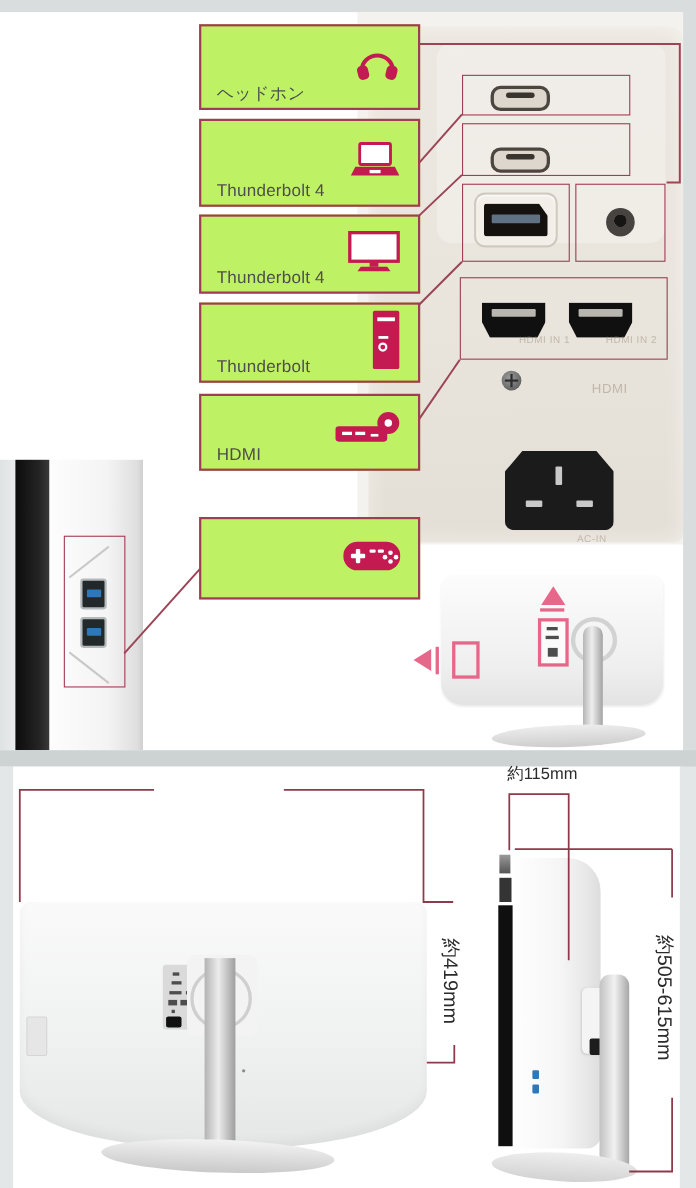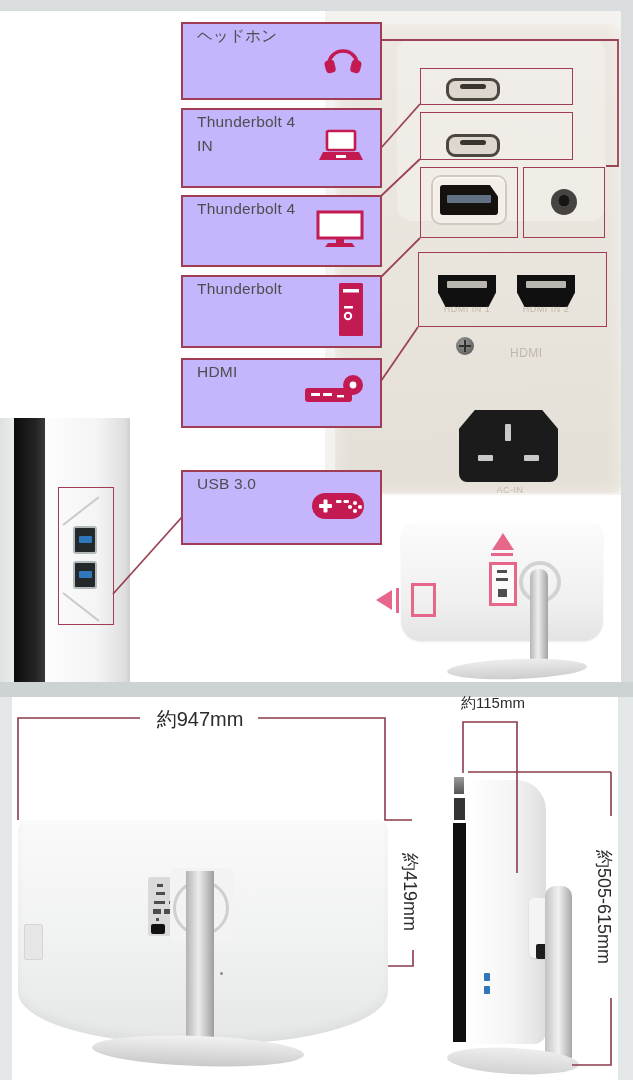--- a/index.html
+++ b/index.html
@@ -7,22 +7,22 @@
          font-family:"Liberation Sans",sans-serif;}
   .abs{position:absolute;}
   
   .strip-top{left:0;top:0;width:633px;height:11px;background:#d9dddd;}
   .strip-right{left:621px;top:0;width:12px;height:700px;background:#d9dddd;}
   .divider{left:0;top:682px;width:633px;height:15px;background:#cdd3d3;}
   .bottom-bg{left:0;top:697px;width:633px;height:383px;background:#e4e7e7;}
   .card{left:12px;top:697px;width:606px;height:383px;background:#ffffff;}
 
   
-  .cbox{box-sizing:border-box;border:2px solid #a03c54;background:#c4b5fd;
-        display:flex;flex-direction:column;justify-content:flex-start;padding-left:14px;}
+  .cbox{box-sizing:border-box;border:2px solid #a03c54;background:#bef264;
+        display:flex;flex-direction:column;justify-content:flex-end;padding-left:14px;}
   .cbox .lbl{font-size:15.5px;color:#4e4e4e;line-height:24px;letter-spacing:.2px;}
   .cbox .icon{position:absolute;right:16px;top:50%;transform:translateY(-50%);}
 
   
   .photo{left:325px;top:11px;width:296px;height:484px;background:#f4f2ef;}
   .panel{left:10px;top:13px;width:286px;height:469px;border-radius:18px 14px 8px 8px;
          background:linear-gradient(178deg,#ece7e0 0%,#e9e4dc 55%,#e4dfd6 100%);
          box-shadow:inset 0 0 18px rgba(255,255,255,.5);}
   .recess{left:72px;top:28px;width:208px;height:182px;border-radius:14px;
           background:rgba(255,255,255,.28);}
@@ -38,21 +38,21 @@
   .hdmi{width:58px;height:32px;background:#101010;
         clip-path:polygon(0 0,100% 0,100% 55%,87% 100%,13% 100%,0 55%);}
   .hdmi i{display:block;width:40px;height:7px;background:#b9b6af;margin:6px auto 0;border-radius:1px;}
   .screw{width:18px;height:18px;border-radius:50%;background:radial-gradient(circle at 40% 35%,#9a9a9a,#4f4f4f);}
   .screw:before,.screw:after{content:"";position:absolute;left:50%;top:50%;background:#2e2e2e;}
   .screw:before{width:12px;height:2px;transform:translate(-50%,-50%);}
   .screw:after{width:2px;height:12px;transform:translate(-50%,-50%);}
   .acin{width:99px;height:72px;background:#1b1b1b;border-radius:8px;
         clip-path:polygon(16% 0,84% 0,100% 26%,100% 100%,0 100%,0 26%);}
   .acpin{position:absolute;background:#c9c9c9;border-radius:1px;}
-  .emboss{color:rgba(125,112,92,.38);font-size:9px;letter-spacing:.5px;}
+  .emboss{color:rgba(125,112,92,.38);font-size:9px;letter-spacing:.5px;margin-left:28px;}
 
   
   .sidephoto{left:0;top:418px;width:134px;height:264px;
              background:linear-gradient(90deg,#dfe2e2 0,#eceeee 12%,#f7f7f7 30%,#ffffff 100%);}
   .bezel{left:14px;top:0;width:31px;height:264px;background:linear-gradient(90deg,#0c0c0c,#242424 70%,#3a3a3a);}
   .sidepanel{left:45px;top:0;width:85px;height:264px;
              background:linear-gradient(90deg,#fdfdfd,#f4f4f4 62%,#dedede 94%,#cfcfcf);}
   .chev{width:46px;height:2px;background:#c9c9c9;border-radius:1px;}
   .usba{box-sizing:border-box;width:24px;height:28px;background:#23282b;border:2px solid #b4b9bc;border-radius:3px;}
   .usba i{display:block;width:13px;height:7px;background:#2e77b8;margin:8px auto;border-radius:1px;}
@@ -174,21 +174,20 @@
       <svg width="42" height="36" viewBox="0 0 42 36">
           <path d="M7 23 a14 13 0 0 1 28 0" fill="none" stroke="#c41a52" stroke-width="3.6"></path>
           <rect x="3" y="19" width="10" height="13" rx="4" fill="#c41a52" transform="rotate(-14 8 25)"></rect>
           <rect x="29" y="19" width="10" height="13" rx="4" fill="#c41a52" transform="rotate(14 34 25)"></rect>
         </svg>
     </span>
   </div>
 
   <div class="abs cbox" style="left:181px;top:108px;width:201px;height:80px;">
     <span class="lbl">Thunderbolt 4</span>
-    <span class="lbl">IN</span>
     <span class="icon">
       <svg width="46" height="34" viewBox="0 0 46 34">
           <rect x="9" y="2" width="28" height="19" rx="1.5" fill="#fff" stroke="#c41a52" stroke-width="2.6"></rect>
           <path d="M5 23 h36 l4 8 h-44 z" fill="#c41a52"></path>
           <rect x="18" y="26" width="10" height="3" fill="#fff"></rect>
         </svg>
     </span>
   </div>
 
   <div class="abs cbox" style="left:181px;top:195px;width:201px;height:72px;">
@@ -222,21 +221,20 @@
           <circle cx="49" cy="11" r="3.4" fill="#fff"></circle>
           <rect x="1" y="14" width="47" height="14" rx="3" fill="#c41a52"></rect>
           <rect x="7" y="19" width="9" height="3" fill="#fff"></rect>
           <rect x="19" y="19" width="9" height="3" fill="#fff"></rect>
           <rect x="33" y="21" width="7" height="2.4" fill="#fff"></rect>
         </svg>
     </span>
   </div>
 
   <div class="abs cbox" style="left:181px;top:470px;width:201px;height:75px;">
-    <span class="lbl">USB 3.0</span>
     <span class="icon">
       <svg width="52" height="32" viewBox="0 0 52 32">
           <path d="M13 3 h26 a13 13 0 0 1 0 26 h-26 a13 13 0 0 1 0 -26 z" fill="#c41a52"></path>
           <rect x="7" y="14" width="13" height="4" rx="1" fill="#fff"></rect>
           <rect x="11.5" y="9.5" width="4" height="13" rx="1" fill="#fff"></rect>
           <rect x="24" y="10" width="5.5" height="3" rx="1" fill="#fff"></rect>
           <rect x="31.5" y="10" width="5.5" height="3" rx="1" fill="#fff"></rect>
           <circle cx="38" cy="17" r="2.1" fill="#fff"></circle>
           <circle cx="43" cy="13" r="2.1" fill="#fff"></circle>
           <circle cx="43" cy="21" r="2.1" fill="#fff"></circle>
@@ -309,18 +307,17 @@
       <path d="M140,718 H18 V820"></path>
       <path d="M258,718 H385 V820 H412"></path>
       <path d="M413,950 V966 H388"></path>
       <path d="M463,773 V722 H517 V873"></path>
       <path d="M468,772 H611"></path>
       <path d="M611,772 V816"></path>
       <path d="M611,998 V1065 H572"></path>
     </g>
   </svg>
 
-  <div class="abs dimtxt dim-947">約947mm</div>
   <div class="abs dimtxt dim-115">約115mm</div>
   <div class="abs dimtxt dim-419">約419mm</div>
   <div class="abs dimtxt dim-505">約505-615mm</div>
 
 </div>
 
 </body></html>

